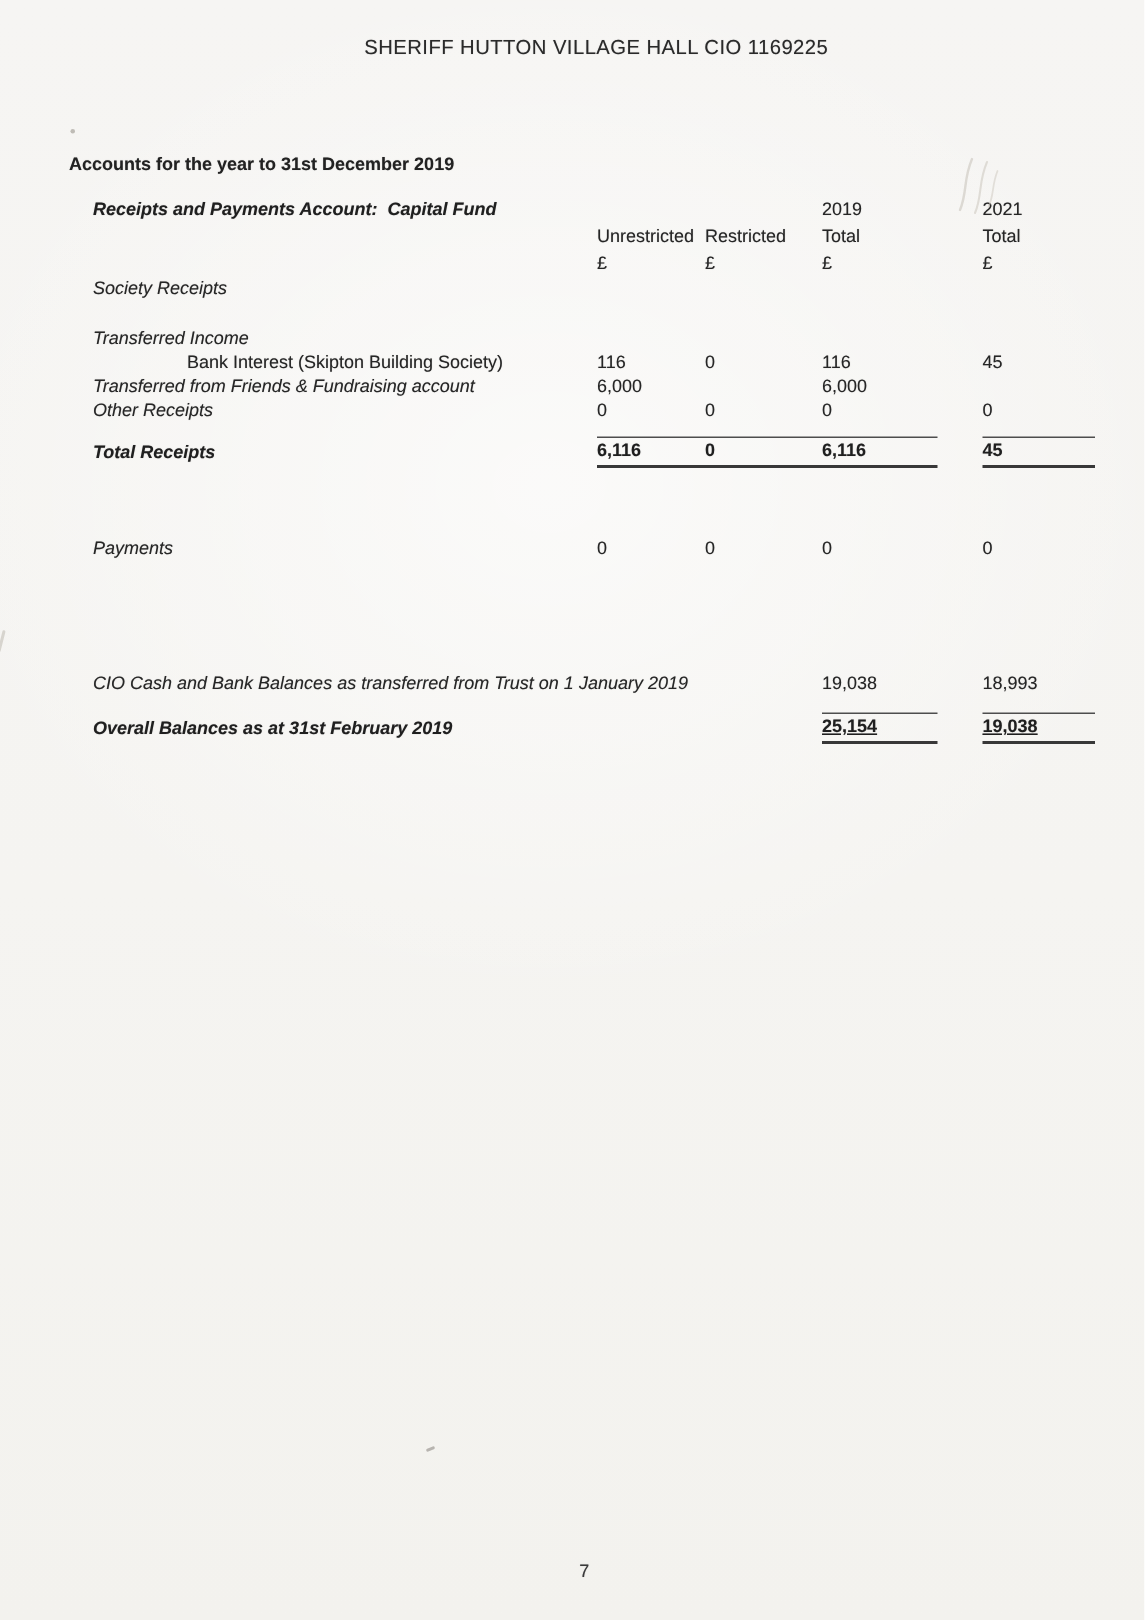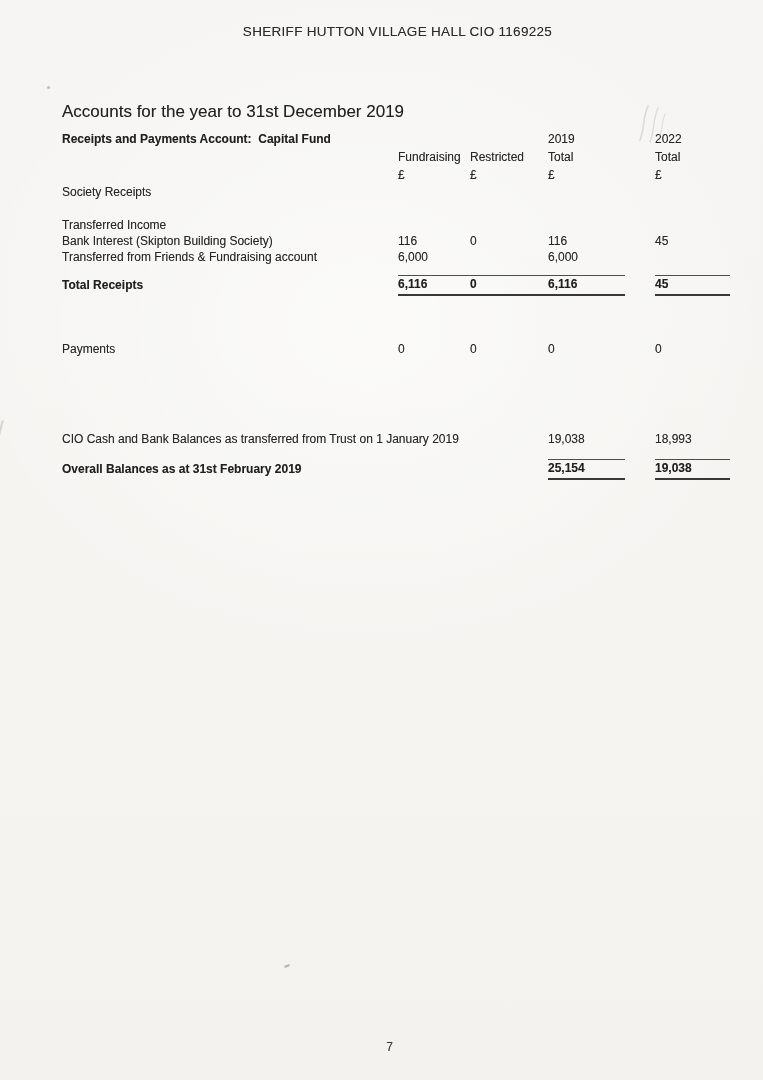--- a/index.html
+++ b/index.html
@@ -30,63 +30,64 @@
     box-sizing: border-box;
     padding-left: 32px;
     text-align: center;
     font-size: 13.5px;
     letter-spacing: 0.3px;
     color: #2a2a2a;
   }
   .section-heading {
     position: absolute;
     top: 102px;
-    left: 62px;
-    font-size: 17px;
-    font-weight: 400;
+    left: 46px;
+    font-size: 12px;
+    font-weight: 700;
     color: #222;
   }
   table.stmt {
     position: absolute;
     left: 62px;
     top: 130px;
     width: 668px;
     border-collapse: collapse;
     table-layout: fixed;
   }
   table.stmt td {
     padding: 0;
     font-size: 12px;
     line-height: 15px;
     vertical-align: middle;
     white-space: nowrap;
     overflow: visible;
   }
-  td.lab  { text-align: left; }
+  td.lab  { text-align: left; font-style: italic; }
   td.num  { text-align: left; }
   td.c3   { padding-right: 5px; }
   td.c4   { padding-right: 8px; }
   td.cur1 { padding-right: 10px; }
   td.cur2 { padding-right: 7px; }
   .bold   { font-weight: 700; color: #1f1f1f; }
   .ws     { white-space: pre !important; }
   td.ind1 { padding-left: 55px; }
-  td.lab-right { text-align: left; padding-right: 3px; }
+  td.lab-right { text-align: center; padding-right: 3px; }
   tr.sp td { font-size: 1px; line-height: 1px; }
   td.lined {
     border-top: 1px solid #4d4d4d;
     border-bottom: 2.5px solid #383838;
     padding-top: 2px;
     padding-bottom: 1px;
   }
   td.lined2 {
     border-top: 1px solid #4d4d4d;
     border-bottom: 2px solid #383838;
     padding-top: 2px;
     padding-bottom: 1px;
+    text-decoration: underline;
   }
   .page-number {
     position: absolute;
     top: 1040px;
     left: 0;
     width: 100%;
     box-sizing: border-box;
     padding-left: 16px;
     text-align: center;
     font-size: 12px;
@@ -149,26 +150,26 @@
         <col style="width:77px">
         <col style="width:30px">
         <col style="width:75px">
     </colgroup>
 
     <tbody>
         <tr style="height:18px">
       <td colspan="3" class="lab bold ws">Receipts and Payments Account:  Capital Fund</td>
       <td class="num c3">2019</td>
       <td></td>
-      <td class="num c4">2022</td>
+      <td class="num c4">2021</td>
     </tr>
 
     <tr style="height:18px">
       <td class="lab"></td>
-      <td class="num">Fundraising</td>
+      <td class="num">Unrestricted</td>
       <td class="num">Restricted</td>
       <td class="num c3">Total</td>
       <td></td>
       <td class="num c4">Total</td>
     </tr>
 
     <tr style="height:18px">
       <td class="lab"></td>
       <td class="num cur1">£</td>
       <td class="num cur2">£</td>
@@ -200,20 +201,28 @@
 
     <tr style="height:16px">
       <td class="lab">Transferred from Friends &amp; Fundraising account</td>
       <td class="num">6,000</td>
       <td class="num"></td>
       <td class="num c3">6,000</td>
       <td></td>
       <td class="num c4"></td>
     </tr>
 
+    <tr style="height:16px">
+      <td class="lab">Other Receipts</td>
+      <td class="num">0</td>
+      <td class="num">0</td>
+      <td class="num c3">0</td>
+      <td></td>
+      <td class="num c4">0</td>
+    </tr>
 
     <tr class="sp" style="height:10px">
           <td colspan="6"></td>
         </tr>
 
     <tr style="height:20px">
       <td class="lab bold">Total Receipts</td>
       <td class="num bold lined">6,116</td>
       <td class="num bold lined">0</td>
       <td class="num bold lined c3">6,116</td>

